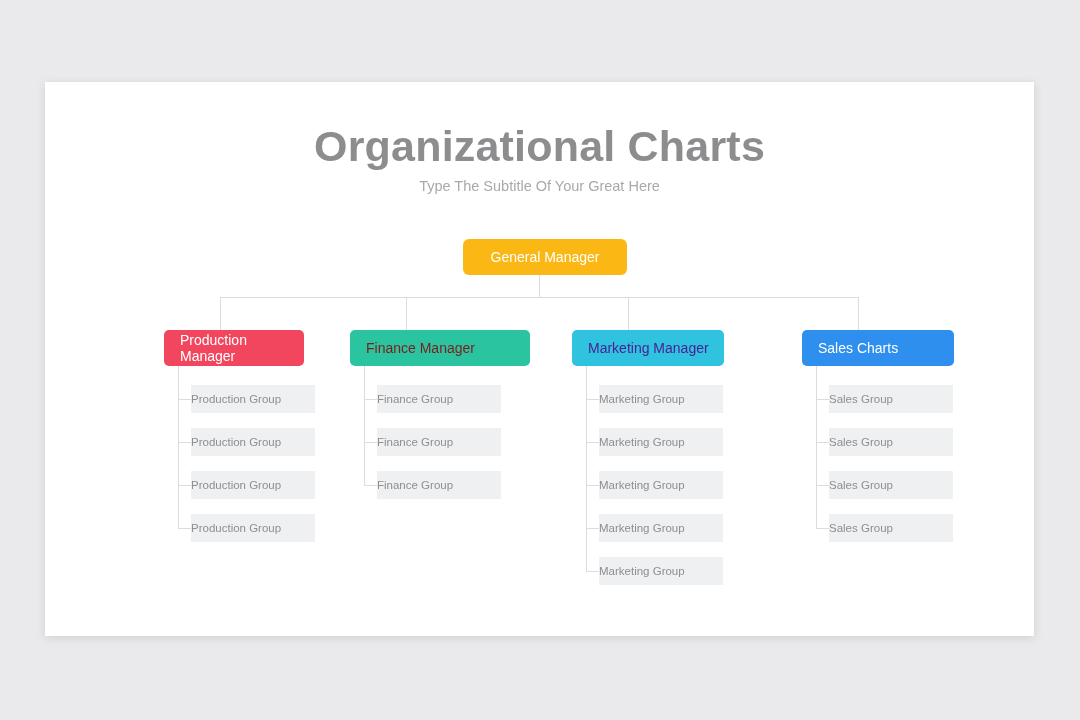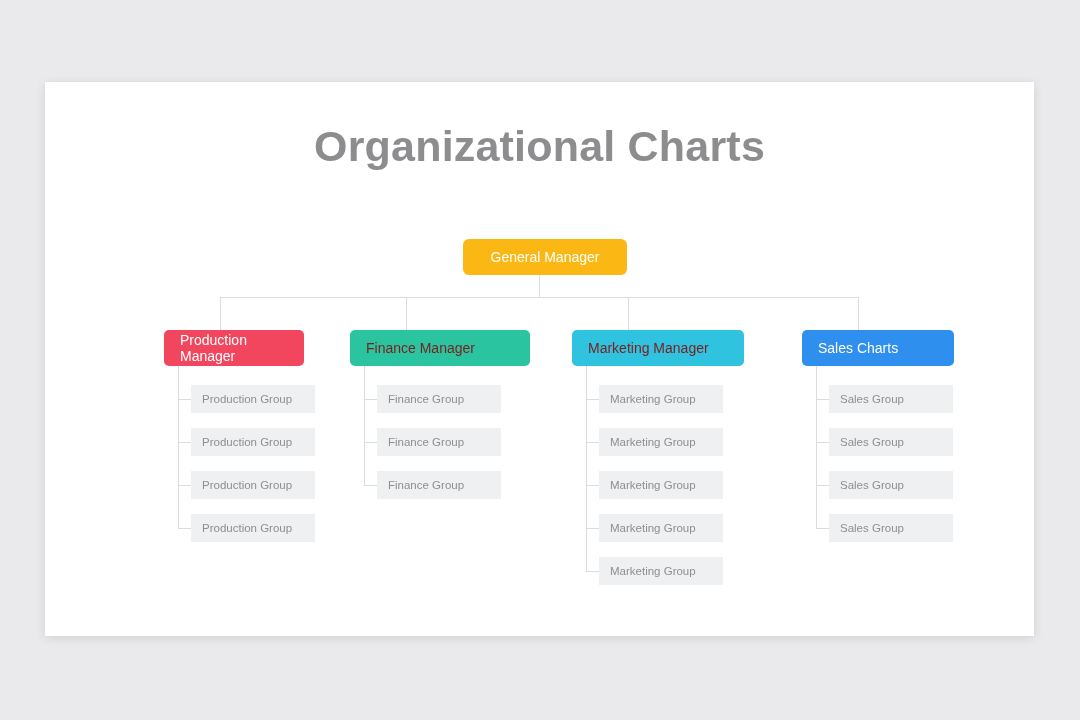--- a/index.html
+++ b/index.html
@@ -55,32 +55,32 @@
   }
 
   .chip{
     position:absolute;
     width:124px;height:28px;
     background:#eff0f1;
     border-radius:0;
     color:#8e8e93;
     font-size:11.5px;
     display:flex;align-items:center;
-    padding-left:11px;
     box-sizing:border-box;
     white-space:nowrap;
   }
 </style>
 </head>
 <body>
 
 <div id="stage">
   <div class="slide">
 
     <div class="title">Organizational Charts</div>
+    <div class="subtitle">Type The Subtitle Of Your Great Here</div>
 
     <div id="org">
         <div class="node root" style="left: 418px; top: 157px; width: 164px; height: 36px; background: rgb(251, 183, 19); color: rgb(255, 255, 255);">General Manager</div>
         <div class="ln v" style="left: 494px; top: 193px; height: 22px; background: rgb(220, 220, 222);"></div>
         <div class="ln h" style="left: 175px; top: 215px; width: 638px; background: rgb(220, 220, 222);"></div>
         <div class="ln v" style="left: 175px; top: 215px; height: 33px; background: rgb(220, 220, 222);"></div>
         <div class="node" style="left: 119px; top: 248px; width: 140px; height: 36px; background: rgb(242, 69, 94); color: rgb(255, 255, 255);">Production Manager</div>
         <div class="ln v" style="left: 133px; top: 284px; height: 162px; background: rgb(220, 220, 222);"></div>
         <div class="ln h" style="left: 133px; top: 317px; width: 13px; background: rgb(220, 220, 222);"></div>
         <div class="chip" style="left: 146px; top: 303px; background: rgb(239, 240, 241); color: rgb(142, 142, 147);">Production Group</div>
@@ -93,21 +93,21 @@
         <div class="ln v" style="left: 361px; top: 215px; height: 33px; background: rgb(220, 220, 222);"></div>
         <div class="node" style="left: 305px; top: 248px; width: 180px; height: 36px; background: rgb(43, 196, 160); color: #7f1d1d;">Finance Manager</div>
         <div class="ln v" style="left: 319px; top: 284px; height: 119px; background: rgb(220, 220, 222);"></div>
         <div class="ln h" style="left: 319px; top: 317px; width: 13px; background: rgb(220, 220, 222);"></div>
         <div class="chip" style="left: 332px; top: 303px; background: rgb(239, 240, 241); color: rgb(142, 142, 147);">Finance Group</div>
         <div class="ln h" style="left: 319px; top: 360px; width: 13px; background: rgb(220, 220, 222);"></div>
         <div class="chip" style="left: 332px; top: 346px; background: rgb(239, 240, 241); color: rgb(142, 142, 147);">Finance Group</div>
         <div class="ln h" style="left: 319px; top: 403px; width: 13px; background: rgb(220, 220, 222);"></div>
         <div class="chip" style="left: 332px; top: 389px; background: rgb(239, 240, 241); color: rgb(142, 142, 147);">Finance Group</div>
         <div class="ln v" style="left: 583px; top: 215px; height: 33px; background: rgb(220, 220, 222);"></div>
-        <div class="node" style="left: 527px; top: 248px; width: 172px; height: 36px; background: rgb(47, 195, 224); color: #7f1d1d;">Marketing Manager</div>
+        <div class="node" style="left: 527px; top: 248px; width: 152px; height: 36px; background: rgb(47, 195, 224); color: #4c1d95;">Marketing Manager</div>
         <div class="ln v" style="left: 541px; top: 284px; height: 205px; background: rgb(220, 220, 222);"></div>
         <div class="ln h" style="left: 541px; top: 317px; width: 13px; background: rgb(220, 220, 222);"></div>
         <div class="chip" style="left: 554px; top: 303px; background: rgb(239, 240, 241); color: rgb(142, 142, 147);">Marketing Group</div>
         <div class="ln h" style="left: 541px; top: 360px; width: 13px; background: rgb(220, 220, 222);"></div>
         <div class="chip" style="left: 554px; top: 346px; background: rgb(239, 240, 241); color: rgb(142, 142, 147);">Marketing Group</div>
         <div class="ln h" style="left: 541px; top: 403px; width: 13px; background: rgb(220, 220, 222);"></div>
         <div class="chip" style="left: 554px; top: 389px; background: rgb(239, 240, 241); color: rgb(142, 142, 147);">Marketing Group</div>
         <div class="ln h" style="left: 541px; top: 446px; width: 13px; background: rgb(220, 220, 222);"></div>
         <div class="chip" style="left: 554px; top: 432px; background: rgb(239, 240, 241); color: rgb(142, 142, 147);">Marketing Group</div>
         <div class="ln h" style="left: 541px; top: 489px; width: 13px; background: rgb(220, 220, 222);"></div>

